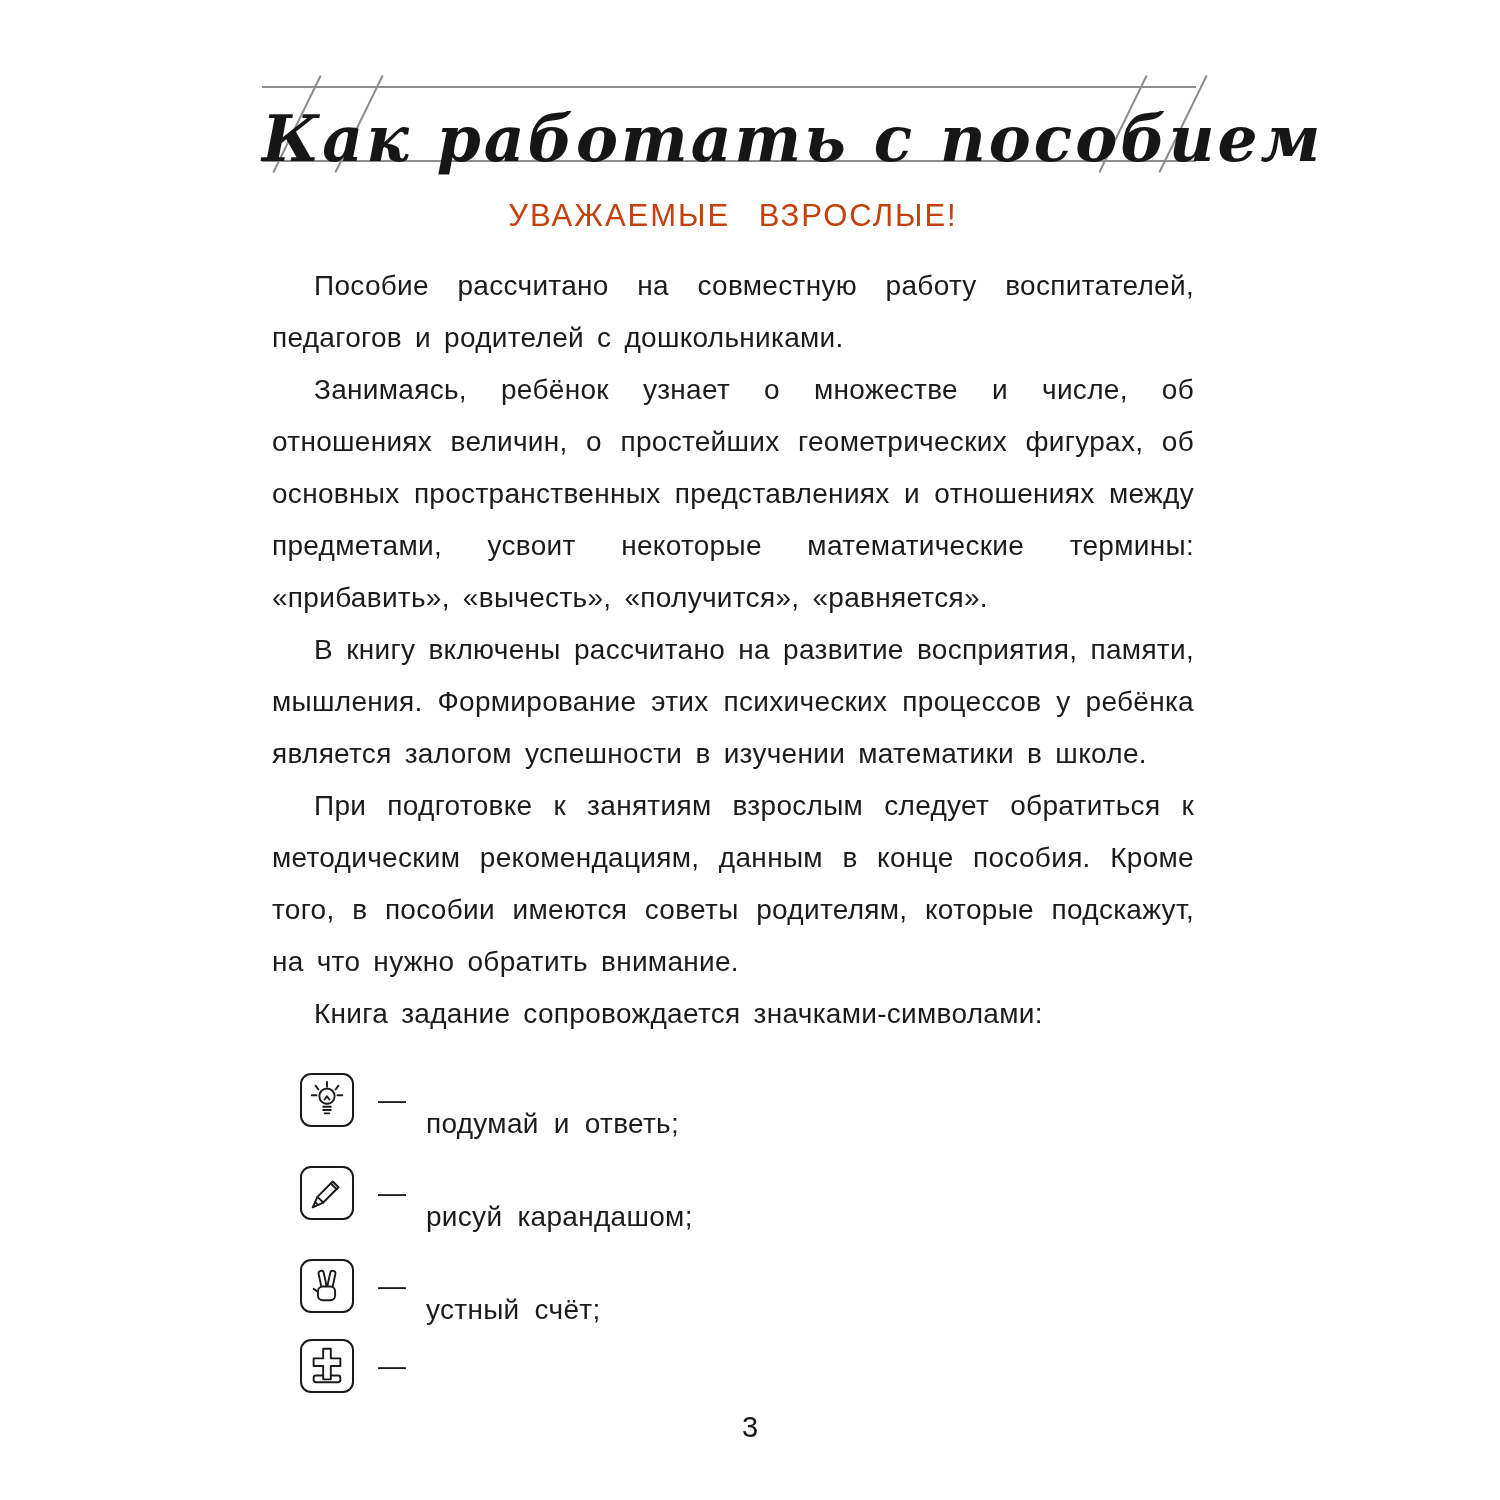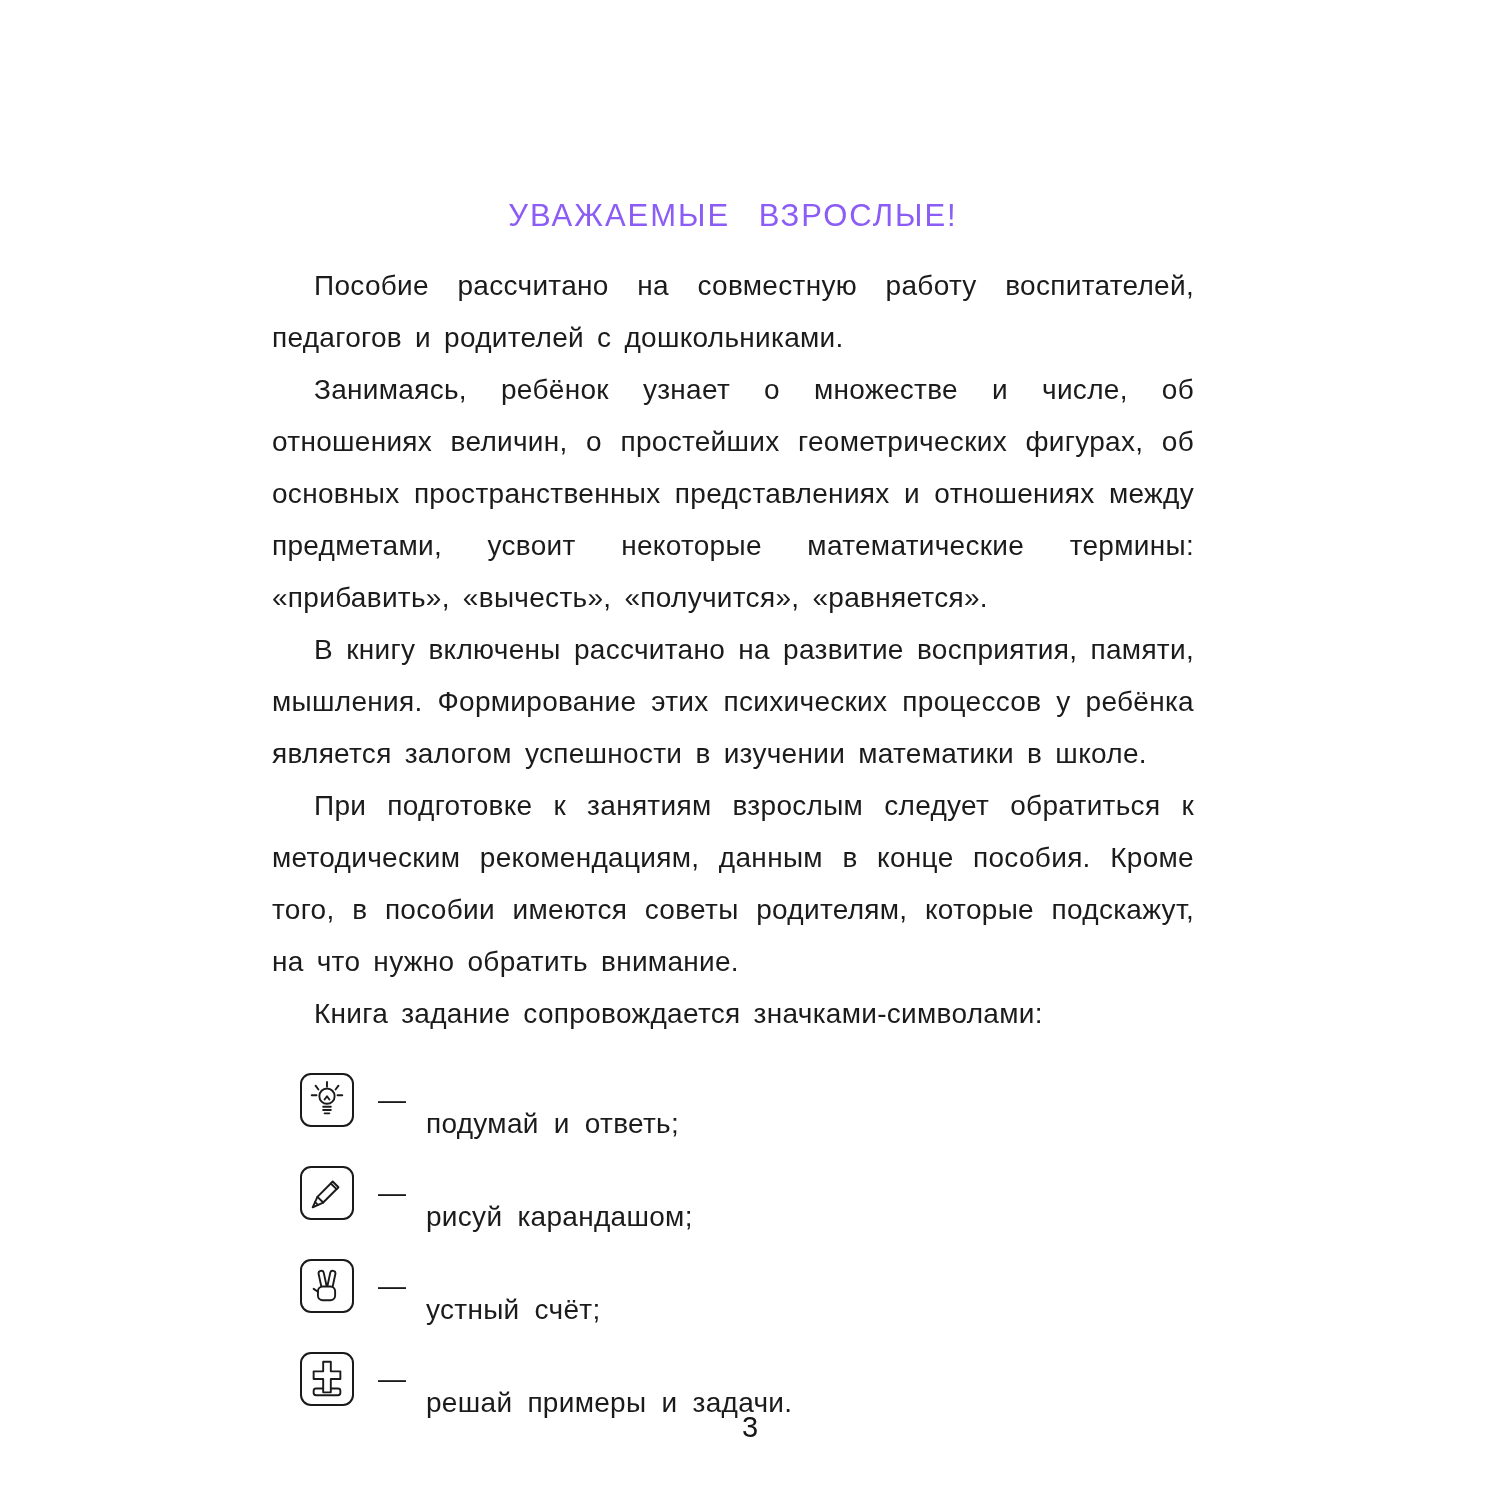--- a/index.html
+++ b/index.html
@@ -20,21 +20,21 @@
   .slash.s4 { right:12px; }
   .title {
     position:absolute; left:0; right:0; bottom:-12px; text-align:center;
     font-family:"DejaVu Serif", serif; font-style:italic; font-weight:600;
     font-size:63px; letter-spacing:3px; color:#161616; white-space:nowrap;
   }
 
   .content { position:absolute; left:272px; top:198px; width:922px; }
   .heading {
     font-size:31px; font-weight:400; letter-spacing:2px; word-spacing:18px;
-    text-align:center; margin-bottom:26px; color:#8b5cf6;
+    text-align:center; margin-bottom:26px; color:#c2410c;
   }
   .para {
     font-size:28px; line-height:52px; text-align:justify; text-indent:42px;
     word-spacing:5px; letter-spacing:0.3px;
   }
 
   .legend { margin-top:20px; padding-left:28px; }
   .legend-row { display:flex; align-items:center; margin-top:13px; }
   .icon-box {
     width:54px; height:54px; border:2.5px solid #1a1a1a; border-radius:11px;
@@ -46,20 +46,29 @@
   .legend-dash { margin:0 20px 0 24px; font-size:28px; }
   .legend-label { font-size:28px; word-spacing:7px; letter-spacing:0.3px;margin-top:48px; }
 
   .page-number { position:absolute; left:0; right:0; bottom:56px; text-align:center; font-size:29px; color:#161616; }
 </style>
 </head>
 <body>
 
 <div class="page">
 
+  <div class="title-band">
+    <div class="guide-line top"></div>
+    <div class="guide-line bottom"></div>
+    <div class="slash s1"></div>
+    <div class="slash s2"></div>
+    <div class="slash s3"></div>
+    <div class="slash s4"></div>
+    <h1 class="title">Как работать с пособием</h1>
+  </div>
 
   <div class="content">
     <h2 class="heading">УВАЖАЕМЫЕ ВЗРОСЛЫЕ!</h2>
 
     <p class="para">Пособие рассчитано на совместную работу воспитателей, педагогов и родителей с дошкольниками.</p>
     <p class="para">Занимаясь, ребёнок узнает о множестве и числе, об отношениях величин, о простейших геометрических фигурах, об основных пространственных представлениях и отношениях между предметами, усвоит некоторые математические термины: «прибавить», «вычесть», «получится», «равняется».</p>
     <p class="para">В книгу включены рассчитано на развитие восприятия, памяти, мышления. Формирование этих психических процессов у ребёнка является залогом успешности в изучении математики в школе.</p>
     <p class="para">При подготовке к занятиям взрослым следует обратиться к методическим рекомендациям, данным в конце пособия. Кроме того, в пособии имеются советы родителям, которые подскажут, на что нужно обратить внимание.</p>
     <p class="para">Книга задание сопровождается значками-символами:</p>
 
@@ -111,20 +120,19 @@
       </div>
 
       <div class="legend-row">
         <span class="icon-box">
           <svg viewBox="0 0 44 44" aria-hidden="true">
             <rect class="icon-fillwhite" x="8" y="32" width="28" height="7" rx="2.5"></rect>
             <path class="icon-fillwhite" d="M18 4 L26 4 L26 14 L36 14 L36 22 L26 22 L26 36 L18 36 L18 22 L8 22 L8 14 L18 14 Z"></path>
           </svg>
         </span>
         <span class="legend-dash">—</span>
-        <span class="legend-label">решай примеры и задачи.</span>
       </div>
 
     </div>
   </div>
 
   <div class="page-number">3</div>
 </div>
 
 </body></html>

